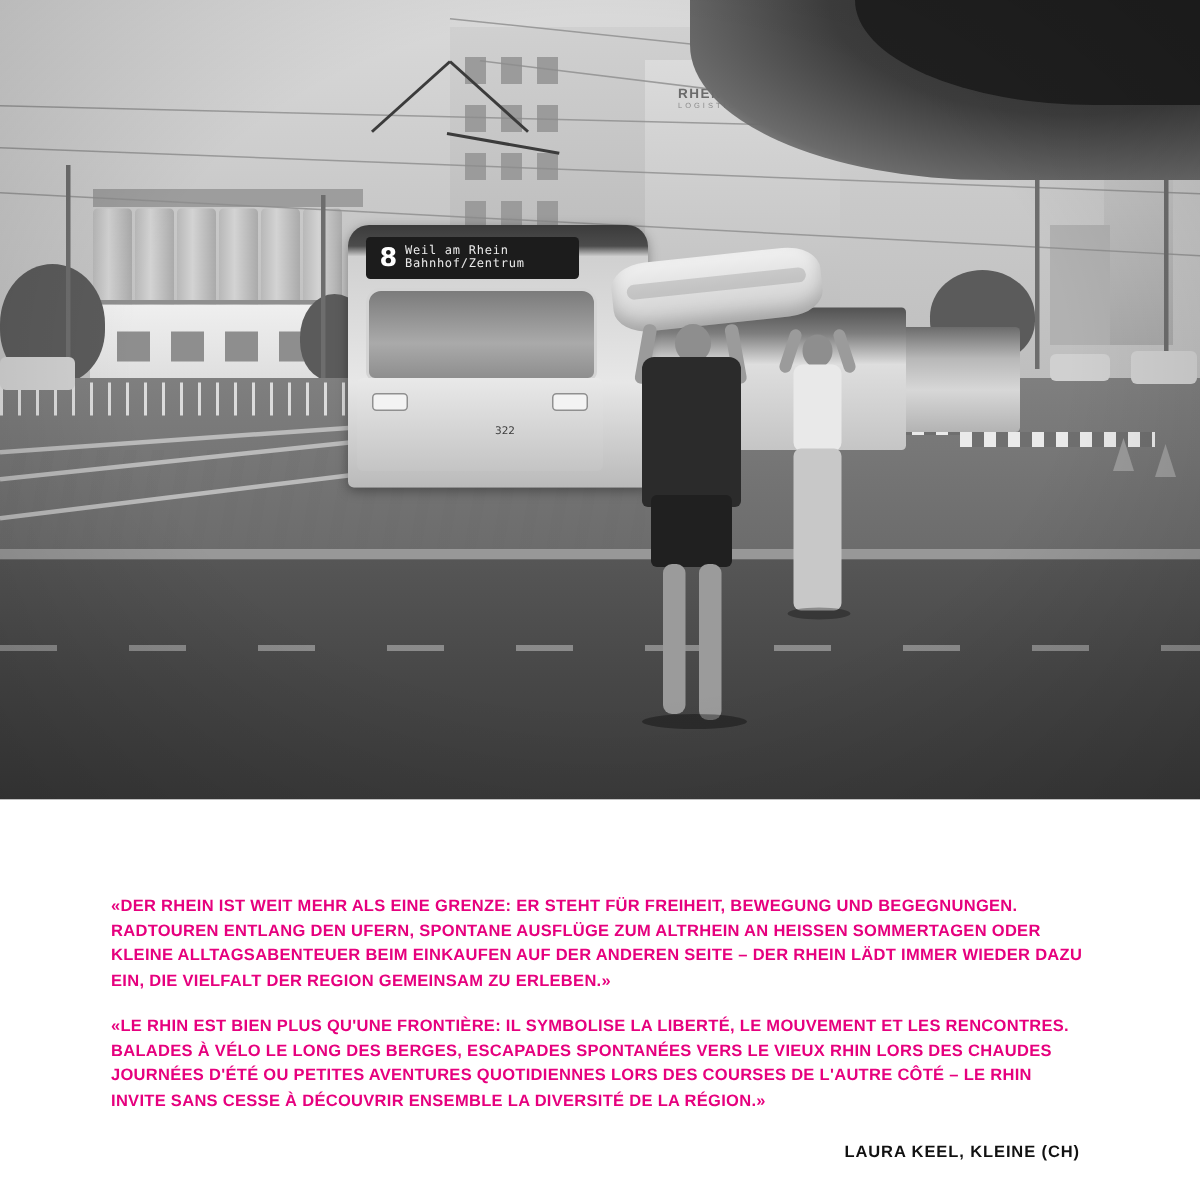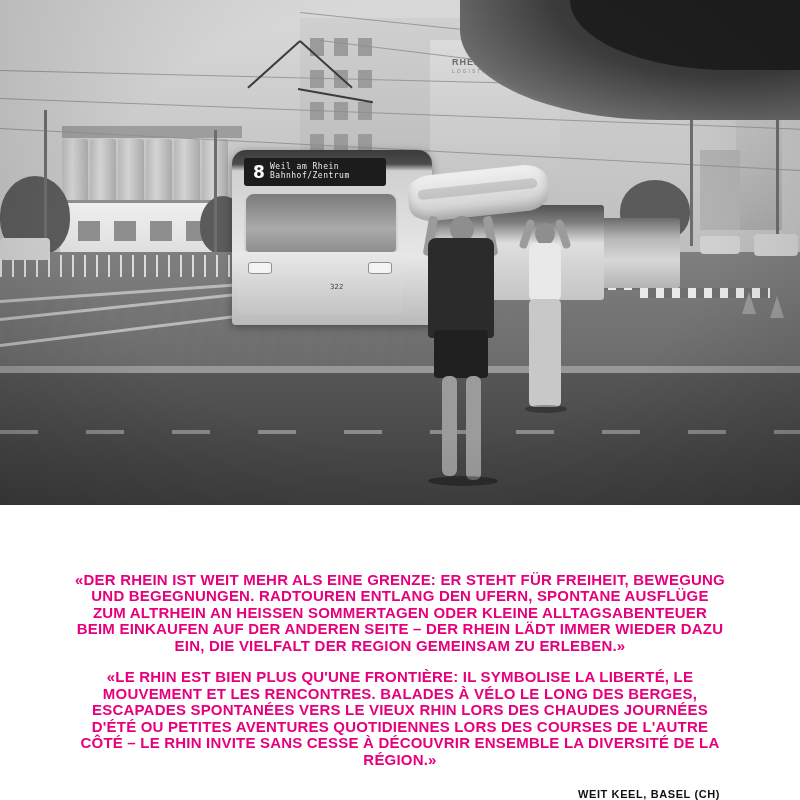--- a/index.html
+++ b/index.html
@@ -322,24 +322,24 @@
     flex: 1;
     background: #ffffff;
     position: relative;
     padding: 52px 74px 0 74px;
     box-sizing: border-box;
   }
   .quote {
     color: #e6007e;
     font-family: "Liberation Sans", sans-serif;
     font-weight: bold;
-    font-size: 15px;
+    font-size: 11px;
     line-height: 16.5px;
     letter-spacing: .2px;
-    text-align: center;
+    text-align: left;
     text-transform: uppercase;
   }
   .quote.fr {
     margin-top: 14px;
   }
   .attribution {
     margin-top: 20px;
     text-align: right;
     color: #111111;
     font-family: "Liberation Sans", sans-serif;
@@ -476,16 +476,16 @@
       <div class="limb" style="left:14px;top:84px;width:32px;height:108px;border-radius:5px;background:#c7c8c9;"></div>
       <div class="limb" style="left:10px;top:190px;width:42px;height:8px;border-radius:50%;background:rgba(0,0,0,.3);"></div>
     </div>
 
     <div class="vignette"></div>
   </div>
 
   <div class="caption">
     <p class="quote de">«DER RHEIN IST WEIT MEHR ALS EINE GRENZE: ER STEHT FÜR FREIHEIT, BEWEGUNG UND BEGEGNUNGEN. RADTOUREN ENTLANG DEN UFERN, SPONTANE AUSFLÜGE ZUM ALTRHEIN AN HEISSEN SOMMERTAGEN ODER KLEINE ALLTAGSABENTEUER BEIM EINKAUFEN AUF DER ANDEREN SEITE – DER RHEIN LÄDT IMMER WIEDER DAZU EIN, DIE VIELFALT DER REGION GEMEINSAM ZU ERLEBEN.»</p>
     <p class="quote fr">«LE RHIN EST BIEN PLUS QU'UNE FRONTIÈRE: IL SYMBOLISE LA LIBERTÉ, LE MOUVEMENT ET LES RENCONTRES. BALADES À VÉLO LE LONG DES BERGES, ESCAPADES SPONTANÉES VERS LE VIEUX RHIN LORS DES CHAUDES JOURNÉES D'ÉTÉ OU PETITES AVENTURES QUOTIDIENNES LORS DES COURSES DE L'AUTRE CÔTÉ – LE RHIN INVITE SANS CESSE À DÉCOUVRIR ENSEMBLE LA DIVERSITÉ DE LA RÉGION.»</p>
-    <div class="attribution">WEIT KEEL, BASEL (CH)</div>
+    <div class="attribution">LAURA KEEL, KLEINE (CH)</div>
   </div>
 
 </div>
 
 </body></html>

